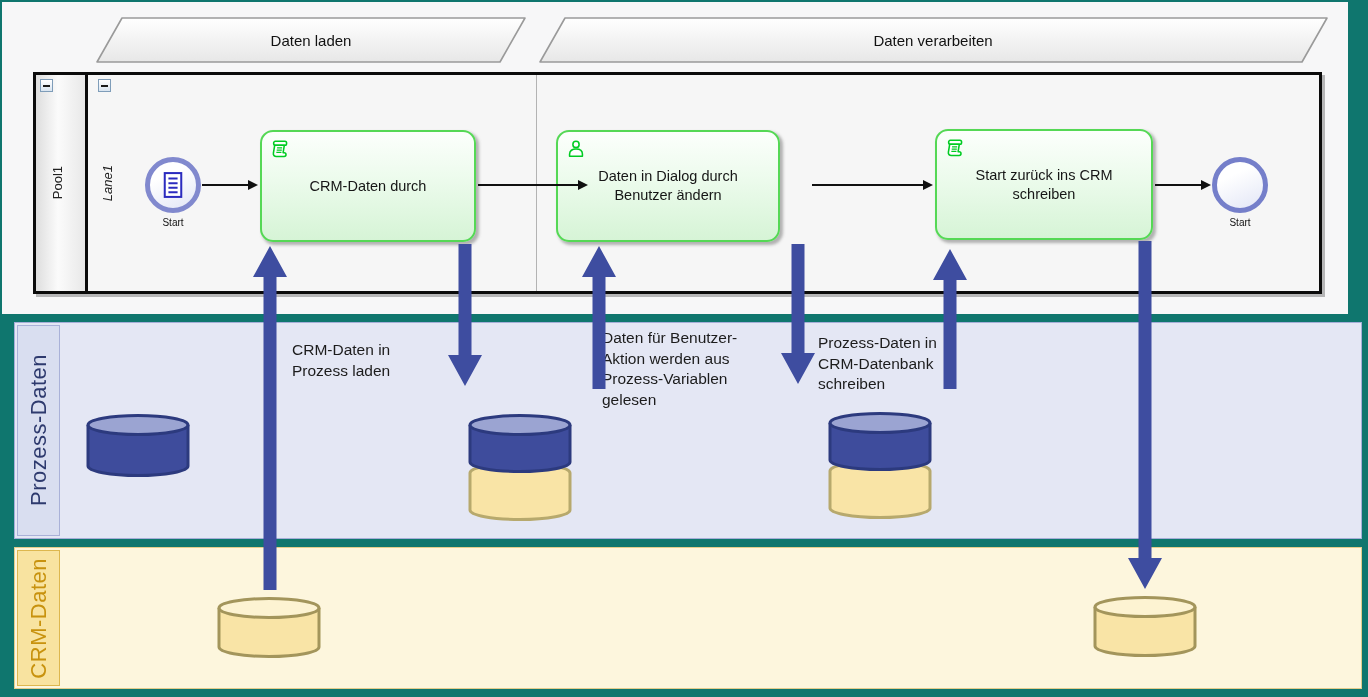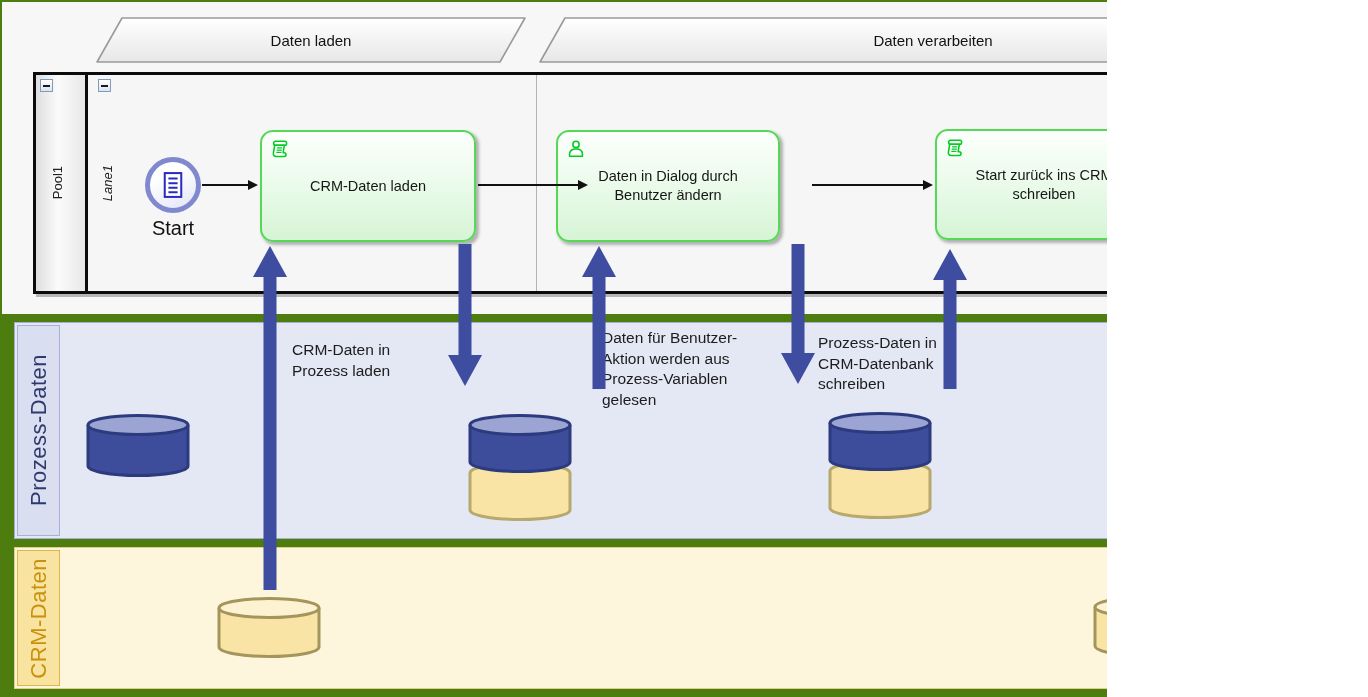--- a/index.html
+++ b/index.html
@@ -1,16 +1,16 @@
 <!DOCTYPE html>
 <html><head>
 <meta charset="utf-8">
 <style>
   html,body{margin:0;padding:0;background:#ffffff;}
-  .stage{position:relative;width:1107px;height:697px;background:#4d7c0f;
+  .stage{position:relative;width:1368px;height:697px;background:#0f766e;
          font-family:"Liberation Sans",sans-serif;overflow:hidden;}
   .top-bg{position:absolute;left:2px;top:2px;width:1346px;height:312px;background:#f7f7f8;}
 
   
   .phase{position:absolute;}
   .phase-text{font-family:"Liberation Sans",sans-serif;font-size:15px;fill:#111;}
 
   
   .pool{position:absolute;left:33px;top:72px;width:1289px;height:222px;box-sizing:border-box;
         border:3px solid #0b0b0b;background:#f6f6f6;box-shadow:3px 3px 0 rgba(130,130,130,.55);}
@@ -26,21 +26,21 @@
         font-size:13px;color:#222;}
   .lane-label{position:absolute;left:64px;top:0;bottom:0;display:flex;align-items:center;
         font-size:13px;color:#222;font-style:italic;}
   .phase-divider{position:absolute;left:500px;top:0;bottom:0;width:1px;background:#b3b3b3;}
 
   
   .event{position:absolute;width:46px;height:46px;border-radius:50%;box-sizing:content-box;
         border:5px solid #8189ce;background:linear-gradient(155deg,#ffffff 30%,#e2e6f6);
         display:flex;align-items:center;justify-content:center;}
   .event.end{border-color:#757fca;}
-  .evt-label{position:absolute;width:80px;text-align:center;font-size:20px;color:#111;}
+  .evt-label{position:absolute;width:80px;text-align:center;font-size:10px;color:#111;}
 
   
   .task{position:absolute;box-sizing:border-box;border:2px solid #55d855;border-radius:13px;
         background:linear-gradient(to bottom,#fcfffc 0%,#ecfbec 45%,#d6f4d6 100%);
         box-shadow:2.5px 2.5px 3px rgba(110,110,110,.5);}
   .task-icon{position:absolute;left:7px;top:6px;width:22px;height:22px;}
   .task-label{position:absolute;inset:0;display:flex;align-items:center;justify-content:center;
         text-align:center;font-size:14.5px;color:#161616;padding:0 14px;line-height:19px;}
 
   
@@ -117,21 +117,21 @@
   <div class="evt-label" style="left:133px;top:217px">Start</div>
 
   <div class="task" style="left:260px;top:130px;width:216px;height:112px">
     <svg class="task-icon" viewBox="0 0 24 24">
       <g fill="#ffffff" stroke="#00cc22" stroke-width="1.7" stroke-linejoin="round" stroke-linecap="round">
         <path d="M7 3.5 C4.4 3.5 4.4 8 7 8 H17.4 C19.8 8 19.8 3.5 17.4 3.5 Z"></path>
         <path d="M6.2 8 L4.8 16.6 C4.4 18.8 6 20.2 8 20.2 H16.6 C19.2 20.2 19.2 16 16.6 16 H15.4 L16.7 8 Z"></path>
       </g>
       <path d="M8.8 10.8 h5.6 M8.4 13.2 h5.6 M8 15.6 h5.6" stroke="#00cc22" stroke-width="1.4"></path>
     </svg>
-    <div class="task-label">CRM-Daten laden</div>
+    <div class="task-label">CRM-Daten durch</div>
   </div>
 
   <div class="task" style="left:556px;top:130px;width:224px;height:112px">
     <svg class="task-icon" viewBox="0 0 24 24">
       <g fill="#ffffff" stroke="#00cc22" stroke-width="1.7" stroke-linejoin="round">
         <circle cx="12" cy="7" r="3.4"></circle>
         <path d="M5 20 V17.5 C5 13.8 8 12 12 12 C16 12 19 13.8 19 17.5 V20 Z"></path>
       </g>
     </svg>
     <div class="task-label">Daten in Dialog durch Benutzer ändern</div>

